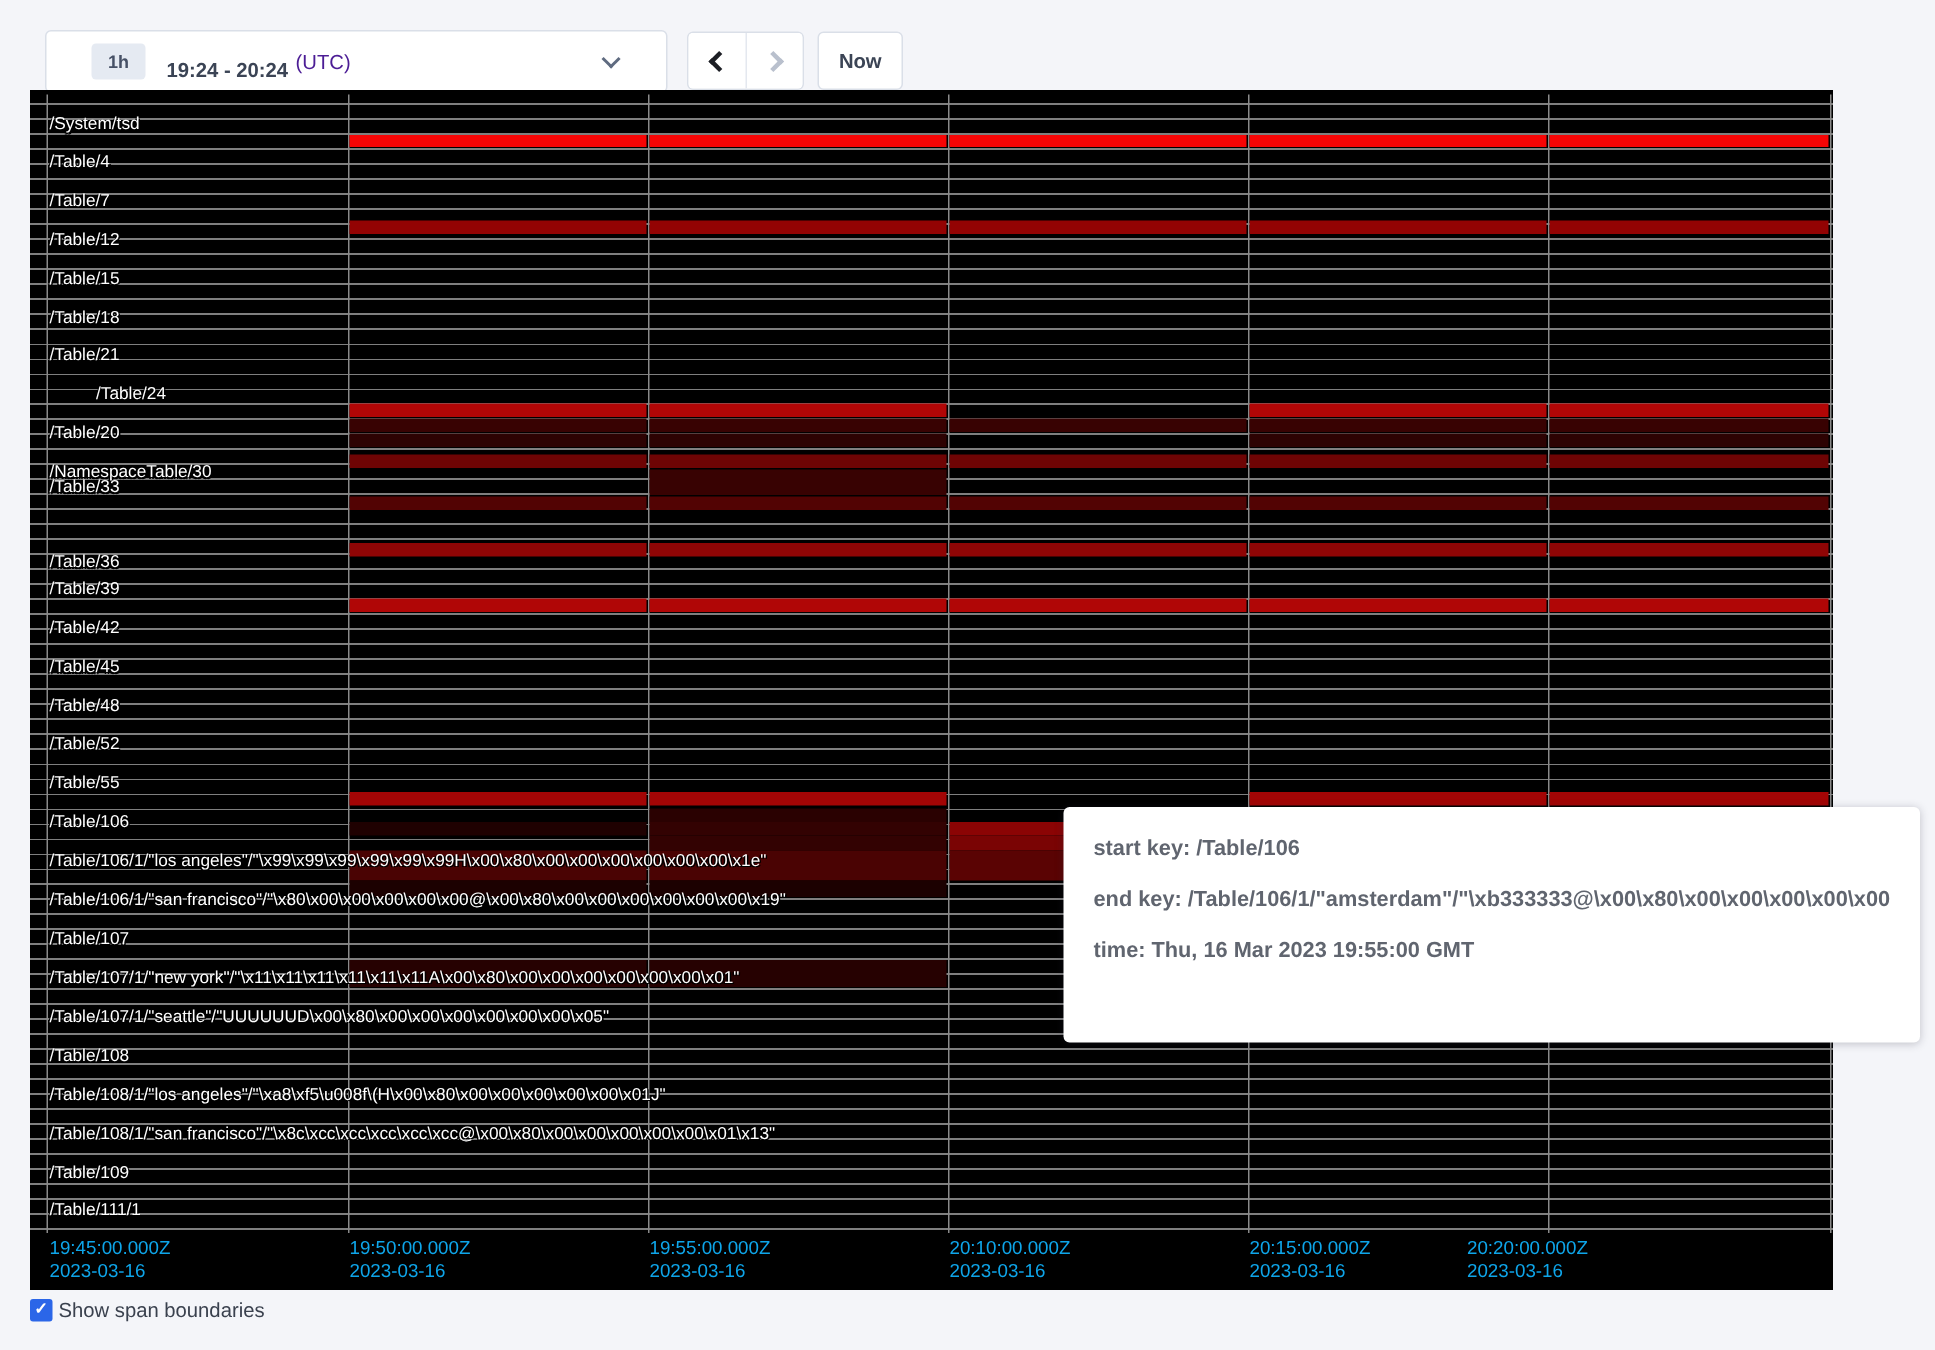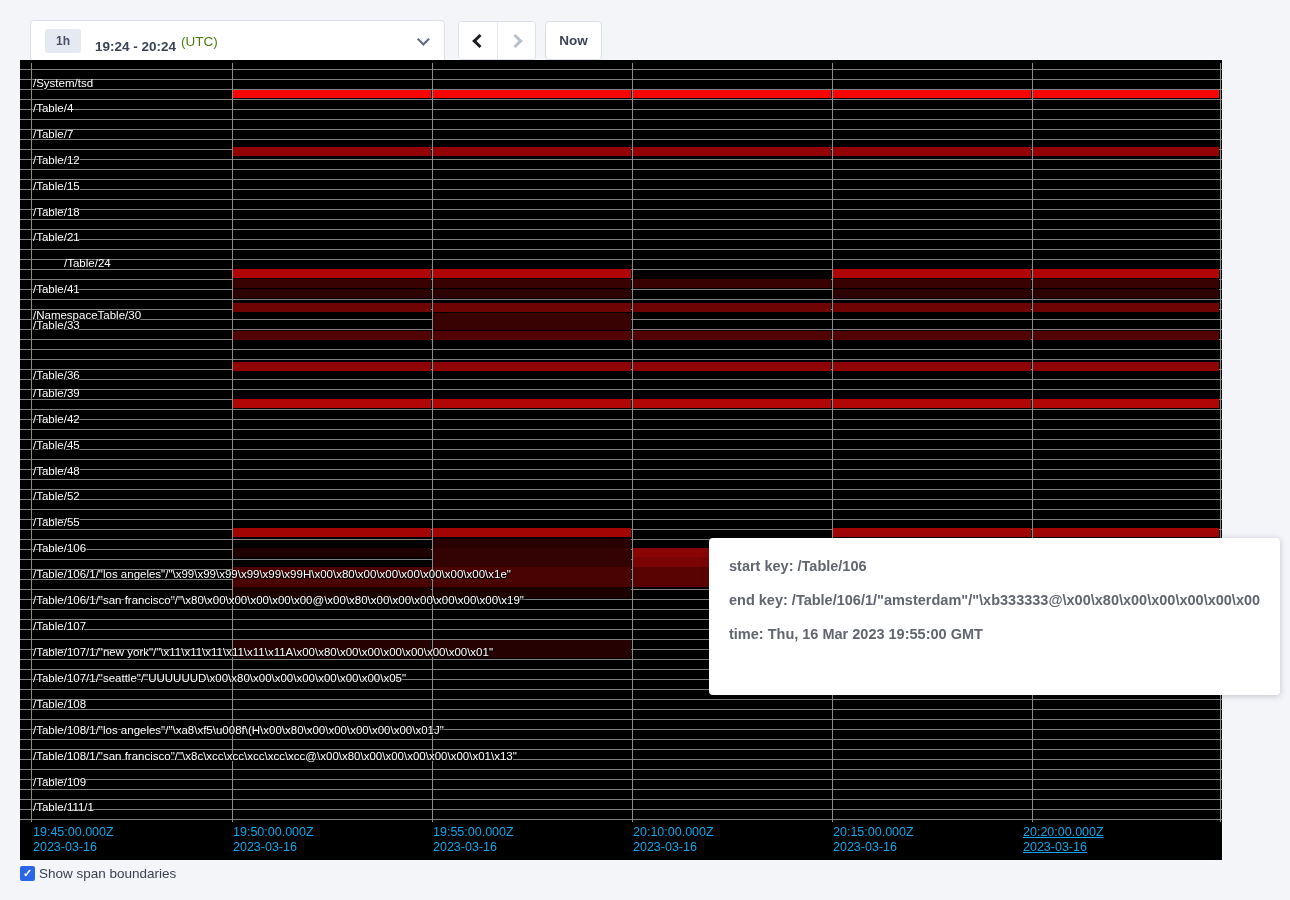--- a/index.html
+++ b/index.html
@@ -8,28 +8,28 @@
     position:relative;
     background:#f4f5f9;
     font-family:"Liberation Sans", sans-serif;
     overflow:hidden;
   }
   
   .toolbar { position:absolute; left:0; top:0; width:100%; height:60px; }
   .range-dropdown {
     position:absolute; left:30px; top:20px; width:415px; height:42px;
     background:#fff; border:1px solid #dadfe8; border-radius:4px;
-    display:flex; align-items:center; padding:0 14px; cursor:pointer;
+    display:flex; align-items:center; padding:0 30px; cursor:pointer;
   }
   .range-pill {
     background:#e5eaf2; color:#475166; font-size:12px; font-weight:bold;
     padding:5px 11px; border-radius:3px; margin-right:14px;
   }
   .range-text { font-size:13.5px; font-weight:bold; color:#3b4455;margin-top:11px; }
-  .range-zone { font-size:13.5px; color:#4d7c0f; margin-left:5px; }
+  .range-zone { font-size:13.5px; color:#4c1d95; margin-left:5px; }
   .chev-down {
     margin-left:auto; width:9px; height:9px;
     border-left:2px solid #5f6b80; border-bottom:2px solid #5f6b80;
     transform:rotate(-45deg) translateY(-3px);
   }
   .btn-group {
     position:absolute; left:458px; top:21px; height:39px;
     display:flex; border:1px solid #dadfe8; border-radius:4px; background:#fff; overflow:hidden;
   }
   .nav-btn {
@@ -175,21 +175,21 @@
     </div>
   <div id="rowlabels">
       <div class="rowlabel" style="top: 17px;">/System/tsd</div>
       <div class="rowlabel" style="top: 42px;">/Table/4</div>
       <div class="rowlabel" style="top: 68px;">/Table/7</div>
       <div class="rowlabel" style="top: 94px;">/Table/12</div>
       <div class="rowlabel" style="top: 120px;">/Table/15</div>
       <div class="rowlabel" style="top: 146px;">/Table/18</div>
       <div class="rowlabel" style="top: 171px;">/Table/21</div>
       <div class="rowlabel" style="top: 197px; margin-left: 31px;">/Table/24</div>
-      <div class="rowlabel" style="top: 223px;">/Table/41</div>
+      <div class="rowlabel" style="top: 223px;">/Table/20</div>
       <div class="rowlabel" style="top: 249px;">/NamespaceTable/30</div>
       <div class="rowlabel" style="top: 259px;">/Table/33</div>
       <div class="rowlabel" style="top: 309px;">/Table/36</div>
       <div class="rowlabel" style="top: 327px;">/Table/39</div>
       <div class="rowlabel" style="top: 353px;">/Table/42</div>
       <div class="rowlabel" style="top: 379px;">/Table/45</div>
       <div class="rowlabel" style="top: 405px;">/Table/48</div>
       <div class="rowlabel" style="top: 430px;">/Table/52</div>
       <div class="rowlabel" style="top: 456px;">/Table/55</div>
       <div class="rowlabel" style="top: 482px;">/Table/106</div>
@@ -218,21 +218,21 @@
         <div>2023-03-16</div>
       </div>
       <div class="axis-label" style="left: 613px;">
         <div>20:10:00.000Z</div>
         <div>2023-03-16</div>
       </div>
       <div class="axis-label" style="left: 813px;">
         <div>20:15:00.000Z</div>
         <div>2023-03-16</div>
       </div>
-      <div class="axis-label" style="left: 1003px; text-decoration: underline;">
+      <div class="axis-label" style="left: 958px;">
         <div>20:20:00.000Z</div>
         <div>2023-03-16</div>
       </div>
     </div>
 </div>
 
 <div class="tooltip">
   <div>start key: /Table/106</div>
   <div>end key: /Table/106/1/"amsterdam"/"\xb333333@\x00\x80\x00\x00\x00\x00\x00\x00#"</div>
   <div>time: Thu, 16 Mar 2023 19:55:00 GMT</div>

